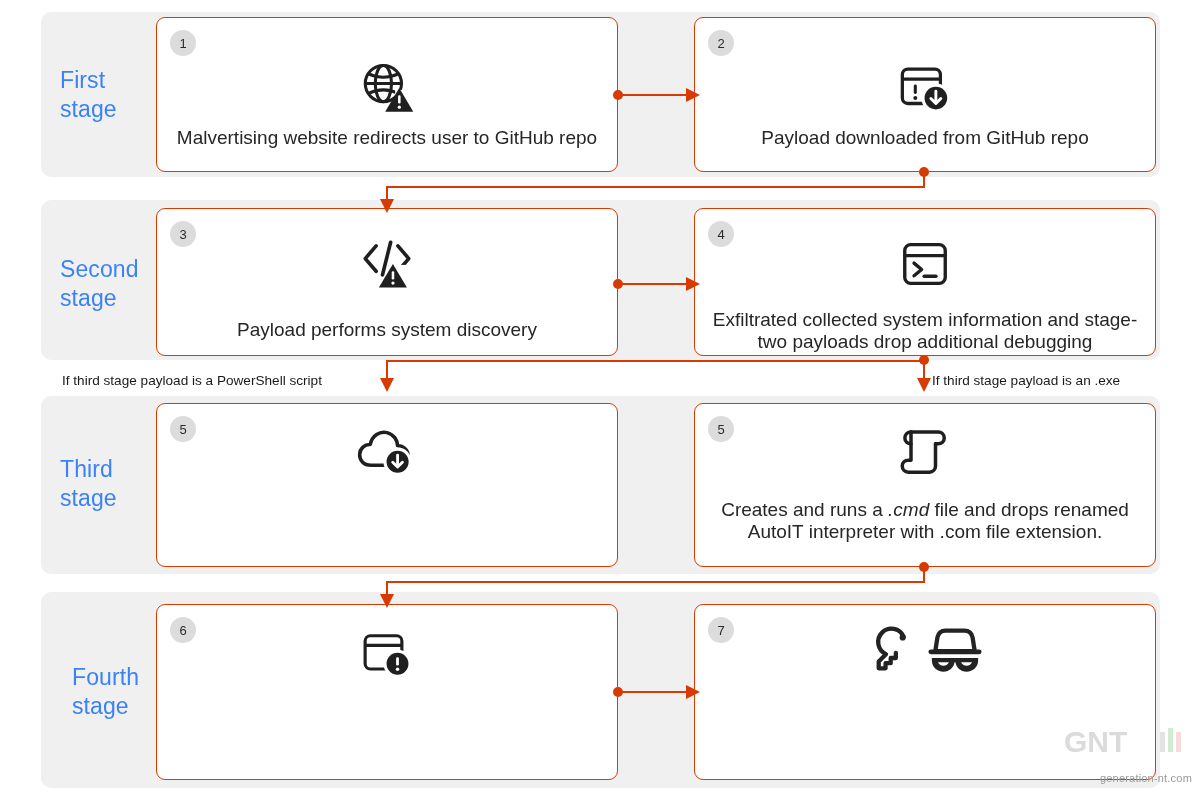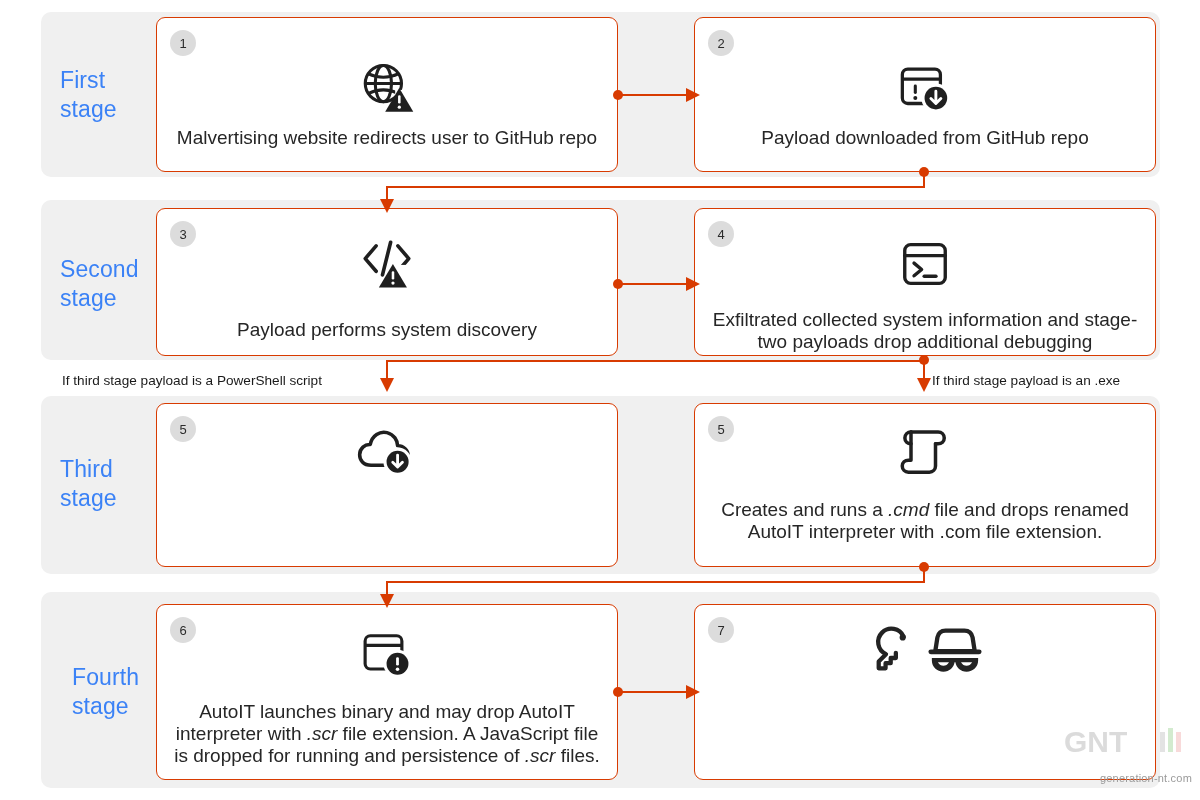--- a/index.html
+++ b/index.html
@@ -216,21 +216,20 @@
         <g fill="none" stroke="#1f1f1f" stroke-width="3.6" stroke-linejoin="round">
           <rect x="7" y="10" width="42" height="38" rx="6"></rect>
           <line x1="7" y1="21" x2="49" y2="21"></line>
         </g>
         <circle cx="44" cy="42" r="16" fill="#ffffff"></circle>
         <circle cx="44" cy="42" r="12.5" fill="#1f1f1f"></circle>
         <rect x="42.4" y="34.5" width="3.2" height="9.5" rx="1.5" fill="#ffffff"></rect>
         <circle cx="44" cy="48.4" r="2" fill="#ffffff"></circle>
       </svg>
     </div>
-    <div class="card-text" style="top:96px;">AutoIT launches binary and may drop AutoIT interpreter with <i>.scr</i> file extension. A JavaScript file is dropped for running and persistence of <i>.scr</i> files.</div>
   </div>
 
   <div class="card" style="left:694px; top:604px; width:462px; height:176px;">
     <div class="badge">7</div>
     <div class="card-icon" style="top:20px;">
       <svg width="120" height="54" viewBox="0 0 140 62">
 
         <g fill="none" stroke="#232323" stroke-width="5" stroke-linejoin="round" stroke-linecap="round">
           <path d="M45 13 A15.5 15.5 0 1 0 24.5 33.5 L16 42 L16 50 L24 50 L24 44 L30 44 L30 38 L36 38 L36 32"></path>
         </g>

